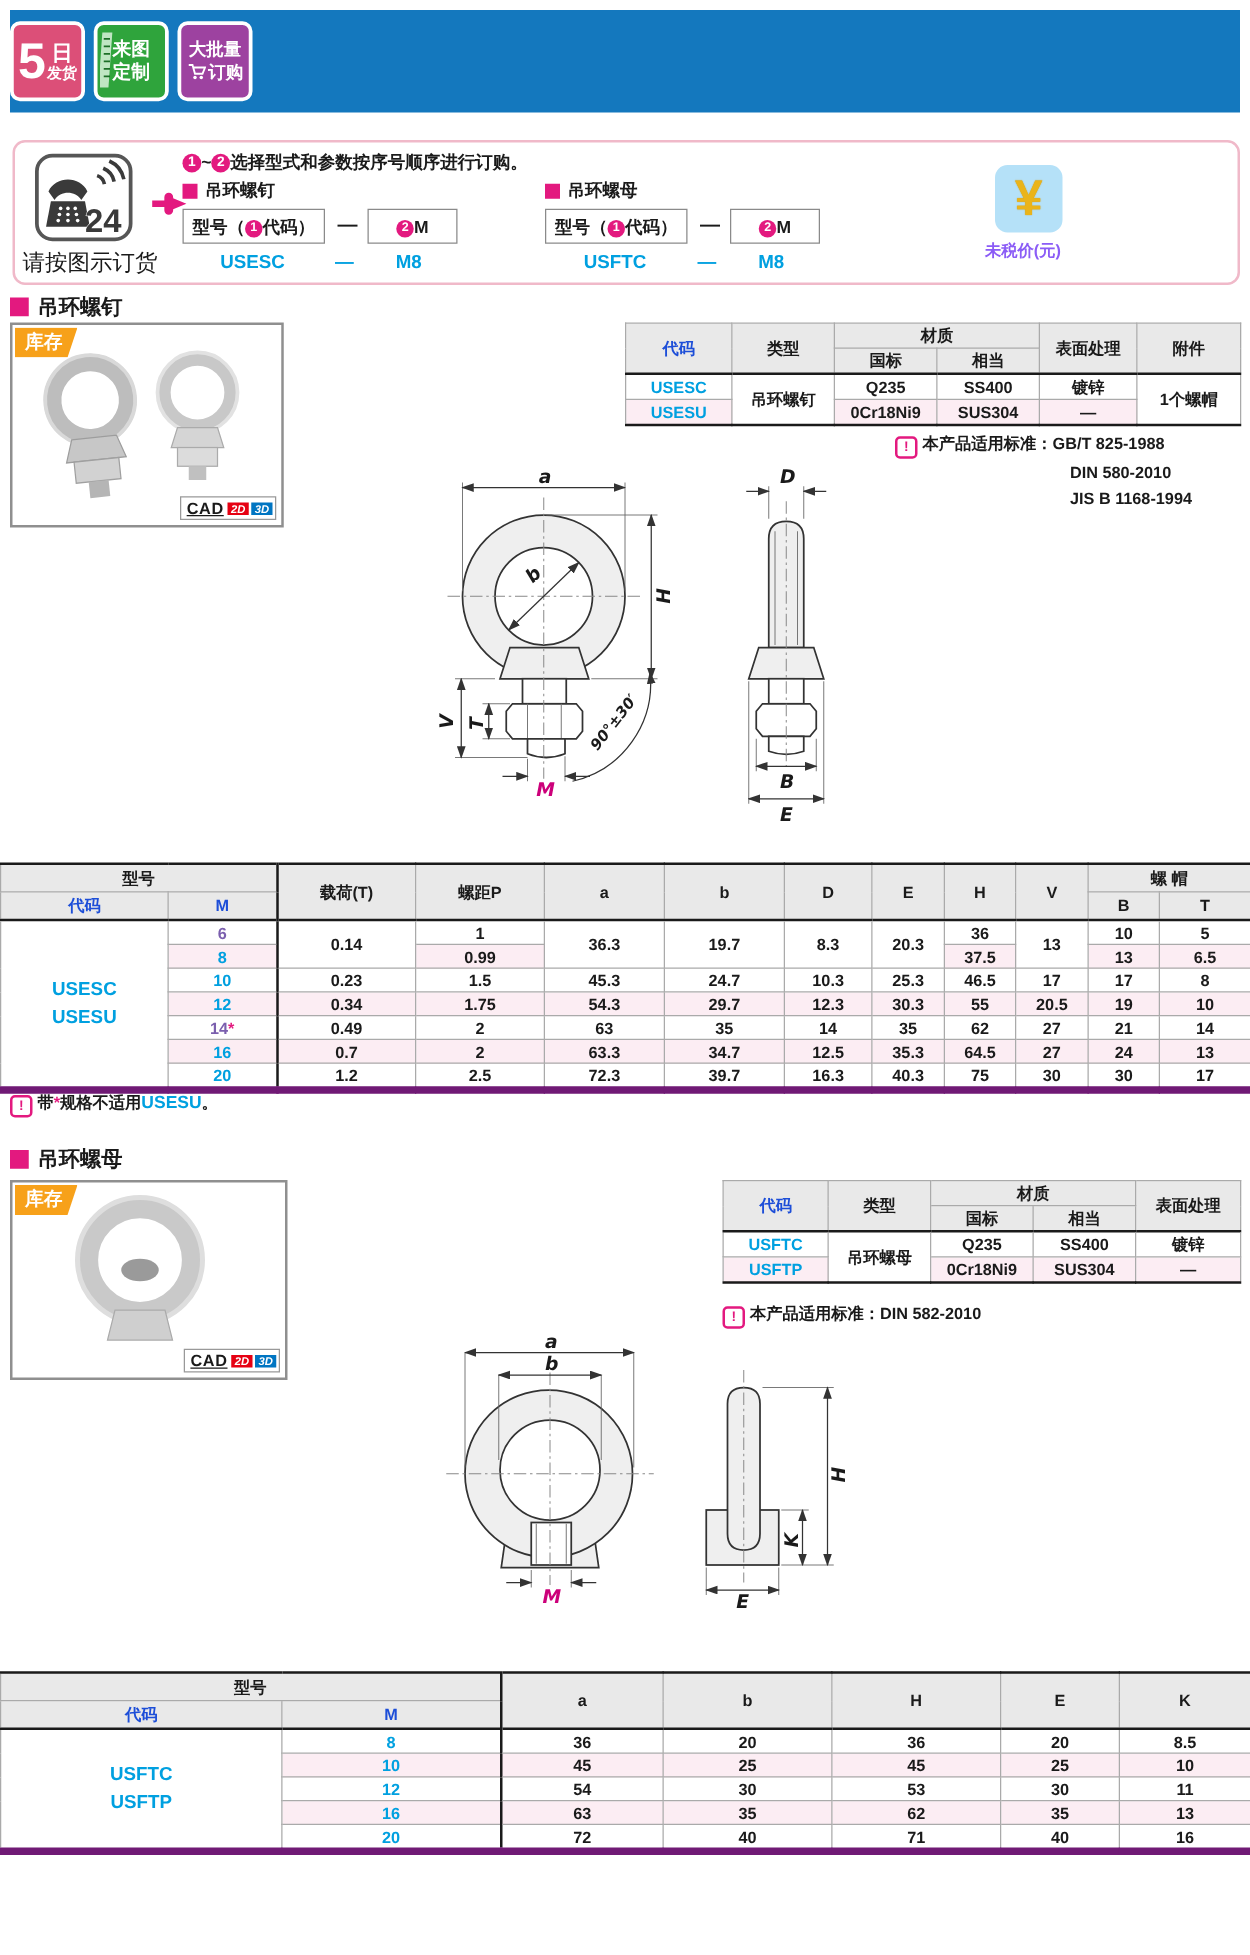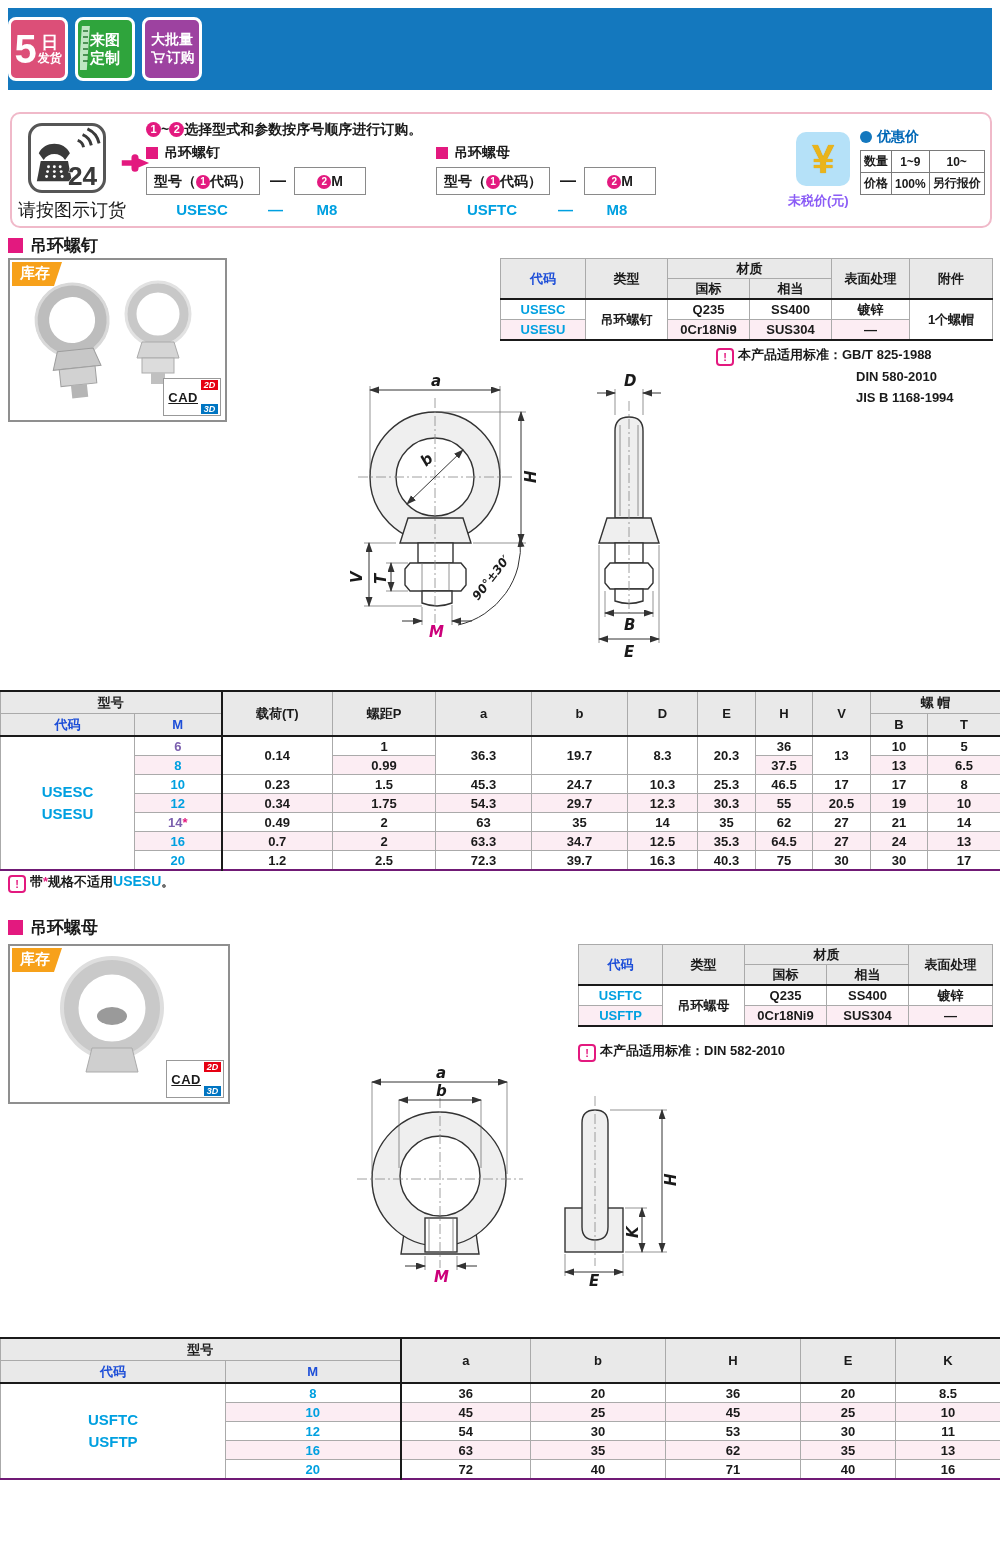--- a/index.html
+++ b/index.html
@@ -53,39 +53,39 @@
   .ptbl td{border:1px solid #7a7a7a;font-size:12px;font-weight:bold;text-align:center;padding:2px 3px;height:17px;}
   
   .sec{position:absolute;left:8px;display:flex;align-items:center;gap:7px;font-size:17px;font-weight:bold;}
   .sec .psq{width:15px;height:15px;}
   
   .pbox{position:absolute;border:2px solid #8f8f8f;background:#fff;box-sizing:border-box;}
   .stock{position:absolute;left:2px;top:2px;background:#f7a11a;color:#fff;font-weight:bold;font-size:15px;
          padding:2px 12px 3px 8px;clip-path:polygon(0 0,100% 0,calc(100% - 8px) 100%,0 100%);}
   .cadb{position:absolute;right:4px;bottom:4px;border:1px solid #999;background:#fff;display:flex;align-items:center;padding:1px 2px 1px 4px;}
   .cadb .cadt{font-size:13px;font-weight:bold;letter-spacing:.5px;margin-right:3px;text-decoration:underline;}
-  .cadb .dcol{display:flex;flex-direction:column;gap:14px;}
+  .cadb .dcol{display:flex;gap:2px;}
   .cadb .d2,.cadb .d3{font-size:9px;font-weight:bold;font-style:italic;color:#fff;width:17px;text-align:center;line-height:10px;}
   .cadb .d2{background:#e60012;} .cadb .d3{background:#0075c2;}
   
   .spec{border-collapse:collapse;table-layout:fixed;position:absolute;border-top:1px solid #777;border-bottom:2px solid #1a1a1a;}
   .spec th{background:#e9e9e9;border:1px solid #aaa;font-size:13px;font-weight:bold;height:19px;padding:0;}
   .spec td{border:1px solid #aaa;font-size:13px;font-weight:bold;text-align:center;height:19px;padding:0;}
   .spec tr.sb1 td{border-top:2px solid #1a1a1a;}
   .mag{color:#1d4ed8;text-align:center;}
   .codeb{color:#00a0e0;font-size:14px;font-weight:bold;}
   tr.alt td{background:#fcedf3;}
   
   .stdn{position:absolute;font-size:13px;font-weight:bold;line-height:21px;}
   .note-ic{display:inline-block;width:14px;height:14px;border:2px solid #e3197f;border-radius:4px;color:#e3197f;
            font-size:11px;line-height:14px;text-align:center;font-weight:bold;margin-right:4px;vertical-align:-2px;}
   .std-cont{padding-left:140px;}
   
   .dt{border-collapse:collapse;table-layout:fixed;position:absolute;left:0;width:1000px;
-      border-top:2px solid #1a1a1a;border-bottom:2px solid #701a75;}
+      border-top:2px solid #1a1a1a;border-bottom:6px solid #701a75;}
   .dt th{background:#e9e9e9;border:1px solid #aaa;font-size:13px;font-weight:bold;height:21px;padding:0;}
   .dt td{border:1px solid #aaa;font-size:13px;font-weight:bold;text-align:center;height:18px;padding:0;}
   .dt tbody tr:first-child td{border-top:2px solid #1a1a1a;}
   .thickR{border-right:2px solid #1a1a1a !important;}
   .mblue{color:#00a0e0;} .mpurple{color:#7b5fae;} .star{color:#e3197f;}
   .codecell div{color:#00a0e0;font-size:15px;font-weight:bold;line-height:22px;}
   .fn{position:absolute;left:8px;font-size:13px;font-weight:bold;}
   
   .draw{position:absolute;}
   .dim{font:italic bold 15px "DejaVu Sans",sans-serif;fill:#1a1a1a;}
@@ -211,40 +211,20 @@
       </div>
       <div class="grp-ex">
         <span class="c1">USFTC</span>
         <span class="c2">—</span>
         <span class="c3">M8</span>
       </div>
     </div>
 
     <div class="yen-ic">¥</div>
     <div class="yen-cap">未税价(元)</div>
-    <div class="ptbl-wrap">
-      <div class="ptitle">
-          <span class="bdot"></span>
-          <span>优惠价</span>
-        </div>
-      <table class="ptbl">
-        <tbody>
-            <tr>
-          <td>数量</td>
-          <td>1~9</td>
-          <td>10~</td>
-        </tr>
-        <tr>
-          <td>价格</td>
-          <td>100%</td>
-          <td>另行报价</td>
-        </tr>
-      </tbody>
-        </table>
-    </div>
   </div>
 
   <div class="sec" style="top:234px;">
     <span class="psq"></span>
       <span>吊环螺钉</span>
   </div>
 
   <div class="pbox" style="left:8px;top:258px;width:219px;height:164px;">
     <svg width="215" height="160" viewBox="0 0 215 160">
       <g transform="translate(24,18) rotate(-6 40 60)">

